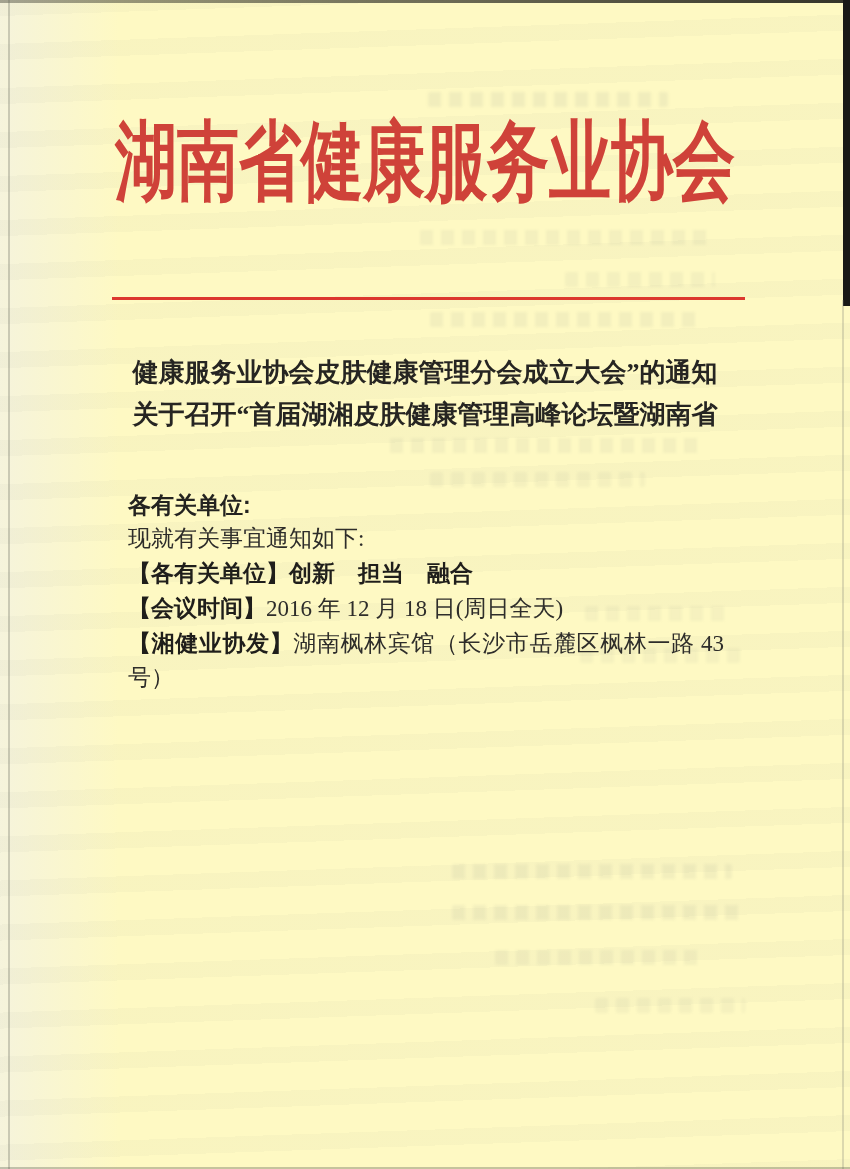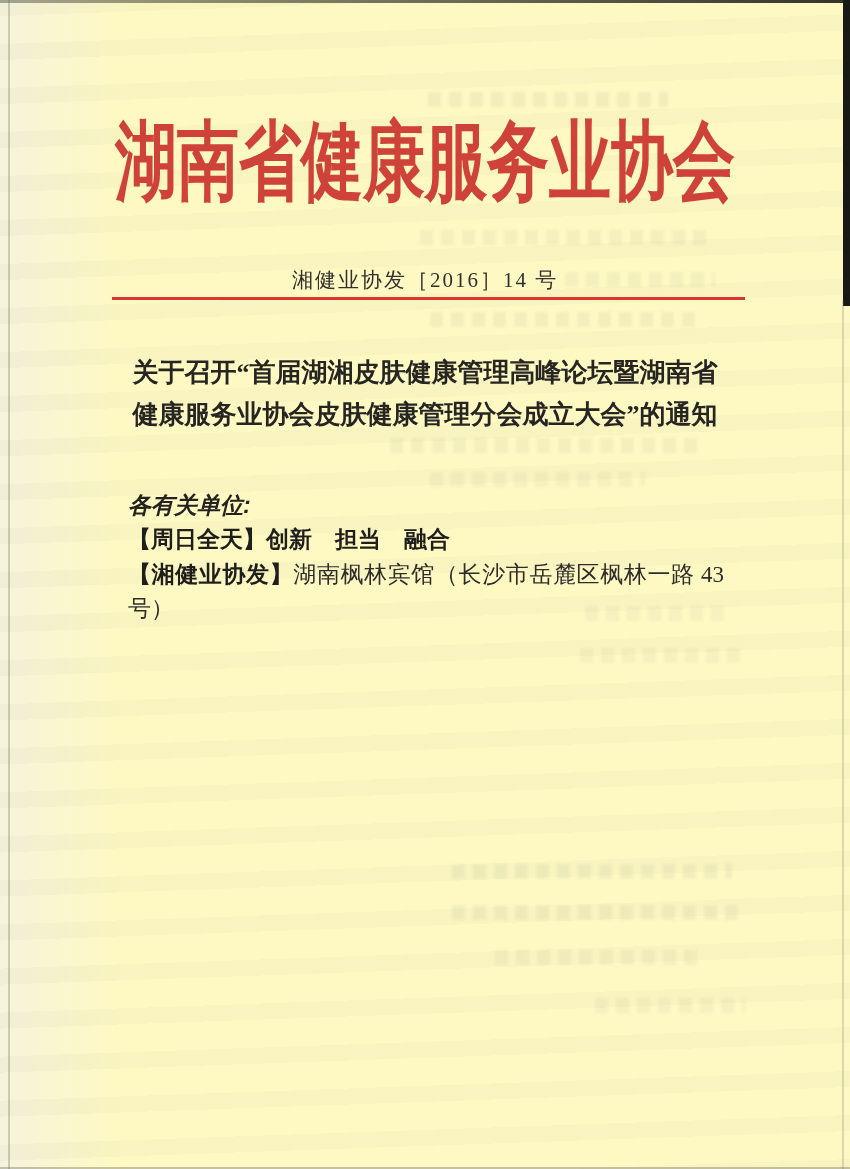--- a/index.html
+++ b/index.html
@@ -100,21 +100,20 @@
     position: absolute; top: 488px; left: 128px; width: 596px;
     font-size: 23px; line-height: 34px;
     color: #2e2d2a;
     text-align: justify;
   }
   .doc-body p { margin: 0; }
   .salutation {
     font-family: "Liberation Sans", "DejaVu Sans", sans-serif;
     font-weight: 700;
     color: #242320;
-    font-style: italic;
   }
   .para { text-indent: 2em; }
   .item-label, .item-value-bold {
     font-family: "Liberation Sans", "DejaVu Sans", sans-serif;
     font-weight: 700;
     color: #1f1e1b;
   }
   .item-value { color: #2e2d2a; }
 </style>
 </head>
@@ -131,35 +130,36 @@
   <div class="ghost g6"></div>
   <div class="ghost g7"></div>
   <div class="ghost g8"></div>
   <div class="ghost g9"></div>
   <div class="ghost g10"></div>
   <div class="ghost g11"></div>
   <div class="ghost g12"></div>
 
   <h1 class="org-title">湖南省健康服务业协会</h1>
 
-  <div class="doc-number">湘健业协发［2016］14 号</div>
 
   <div class="red-rule"></div>
 
   <h2 class="notice-title">
+    <span>健康服务业协会皮肤健康管理分会成立大会”的通知</span>
     <span>关于召开“首届湖湘皮肤健康管理高峰论坛暨湖南省</span>
-    <span>健康服务业协会皮肤健康管理分会成立大会”的通知</span>
   </h2>
 
   <div class="doc-body">
     <p class="salutation">各有关单位:</p>
+    <p class="closing">现就有关事宜通知如下:</p>
 
-    <p class="item"><span class="item-label">【周日全天】</span><span class="item-value-bold">创新　担当　融合</span></p>
+    <p class="item"><span class="item-label">【各有关单位】</span><span class="item-value-bold">创新　担当　融合</span></p>
 
 
+    <p class="item"><span class="item-label">【会议时间】</span><span class="item-value">2016 年 12 月 18 日(周日全天)</span></p>
 
     <p class="item"><span class="item-label">【湘健业协发】</span><span class="item-value">湖南枫林宾馆（长沙市岳麓区枫林一路 43 号）</span></p>
   </div>
 
   <div class="edge-top"></div>
   <div class="edge-left"></div>
   <div class="edge-right-black"></div>
   <div class="edge-right-faint"></div>
   <div class="edge-bottom"></div>
 </div>

